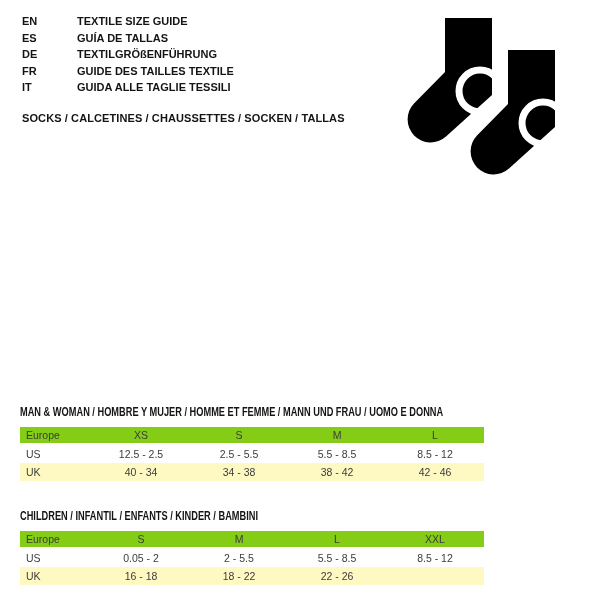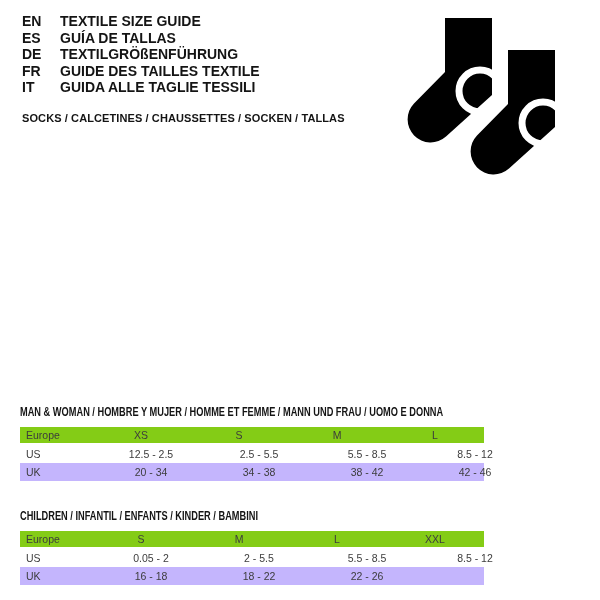--- a/index.html
+++ b/index.html
@@ -3,21 +3,21 @@
 <meta charset="utf-8">
 <style>
   html,body{margin:0;padding:0;background:#fff;}
   .canvas{
     position:relative;width:600px;height:600px;background:#ffffff;
     font-family:"Liberation Sans",sans-serif;overflow:hidden;
     -webkit-font-smoothing:antialiased;
   }
   
   .lang-list{position:absolute;top:13px;left:22px;}
-  .lang-row{display:flex;line-height:16.6px;font-size:14px;font-weight:bold;color:#141414;}
+  .lang-row{display:flex;line-height:16.6px;font-size:11px;font-weight:bold;color:#141414;gap:17px;}
   .lang-code{width:38px;flex:0 0 38px;}
   .lang-label{white-space:nowrap;}
   
   .category-title{
     position:absolute;top:112px;left:22px;font-size:11px;font-weight:bold;
     color:#141414;white-space:nowrap;letter-spacing:0.1px;
   }
   
   .socks-icon-wrap{position:absolute;top:8px;left:405px;width:170px;height:170px;}
   
@@ -25,22 +25,22 @@
   .t1{top:404px;}
   .t2{top:508px;}
   .table-title{
     height:16px;line-height:16px;font-size:12px;font-weight:bold;color:#141414;
     white-space:nowrap;transform:scaleX(0.77);transform-origin:0 50%;
   }
   .thead{
     margin-top:7px;display:flex;height:16px;line-height:16px;
     background:#84cc16;margin-bottom:2px;
   }
-  .trow{display:flex;height:18px;line-height:18px;background:#ffffff;gap:10px;}
-  .trow.alt{background:#c4b5fd;}
+  .trow{display:flex;height:18px;line-height:18px;background:#ffffff;}
+  .trow.alt{background:#fef9c3;}
   .thead span,.trow span{font-size:10.5px;color:#3c3c3c;}
   .c0{width:66px;flex:0 0 66px;padding-left:6px;text-align:left;}
   .c{width:98px;flex:0 0 98px;text-align:center;}
 </style>
 </head>
 <body>
 
 <div class="canvas">
 
   <div class="lang-list">
@@ -92,21 +92,21 @@
     </div>
     <div class="trow">
       <span class="c0">US</span>
       <span class="c">12.5 - 2.5</span>
       <span class="c">2.5 - 5.5</span>
       <span class="c">5.5 - 8.5</span>
       <span class="c">8.5 - 12</span>
     </div>
     <div class="trow alt">
       <span class="c0">UK</span>
-      <span class="c">20 - 34</span>
+      <span class="c">40 - 34</span>
       <span class="c">34 - 38</span>
       <span class="c">38 - 42</span>
       <span class="c">42 - 46</span>
     </div>
   </section>
 
   <section class="size-table t2">
     <div class="table-title">CHILDREN / INFANTIL / ENFANTS / KINDER / BAMBINI</div>
     <div class="thead">
       <span class="c0">Europe</span>

